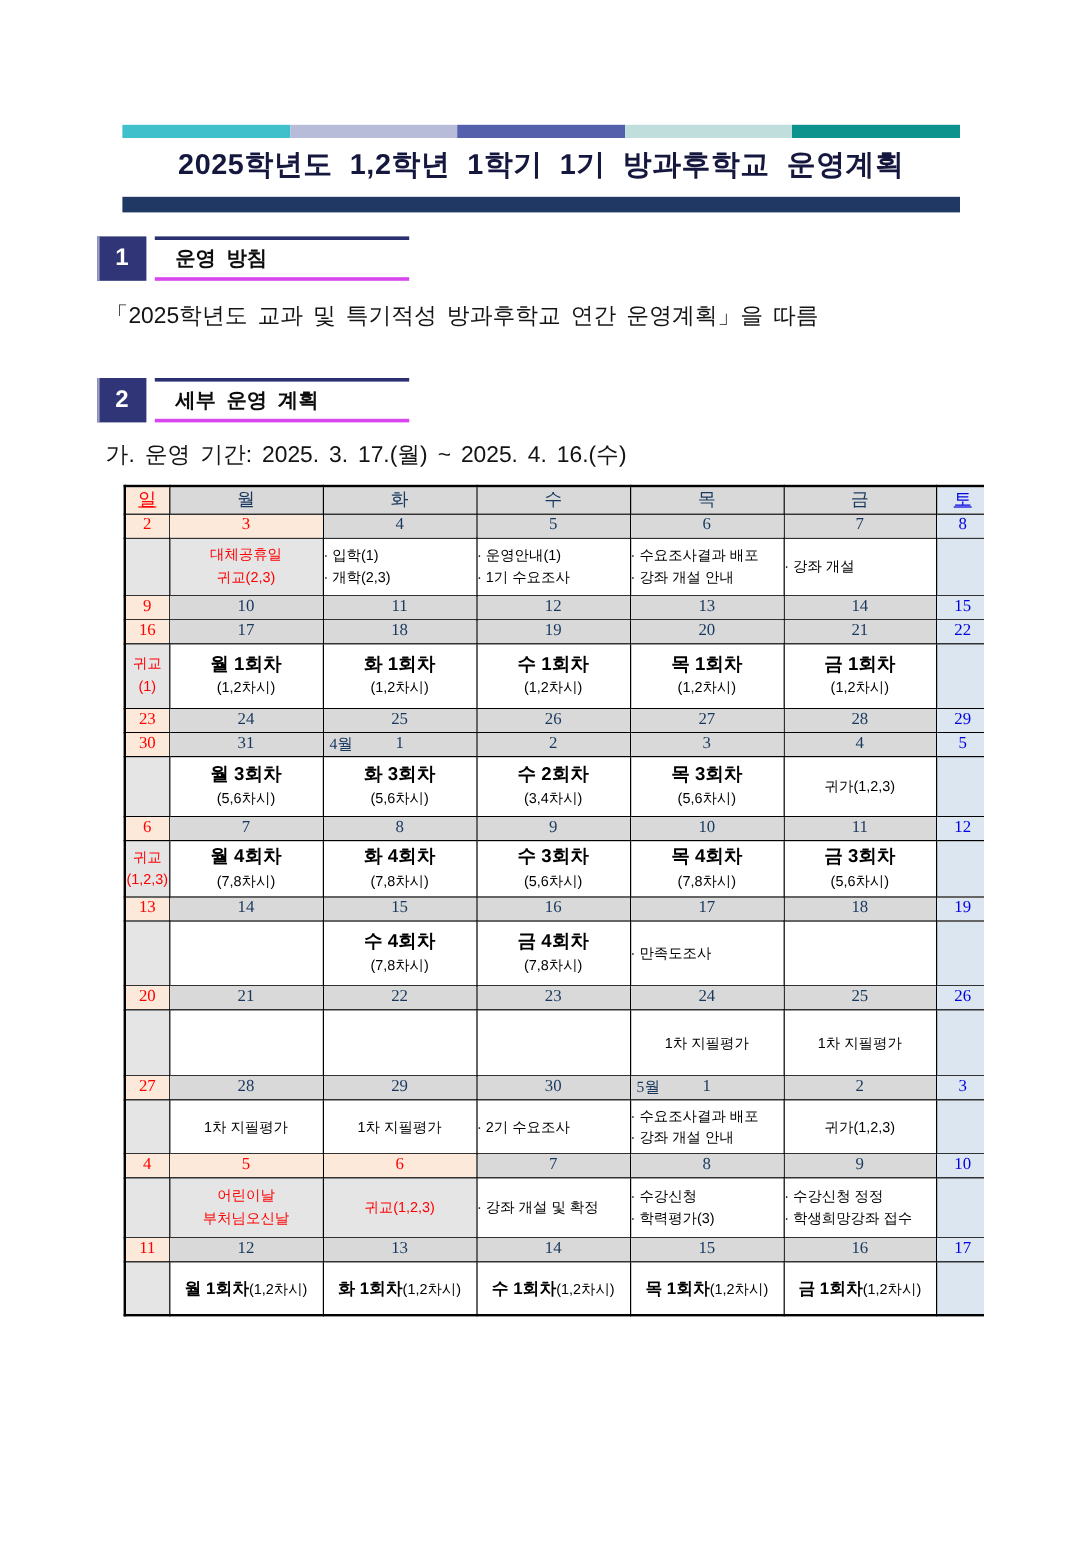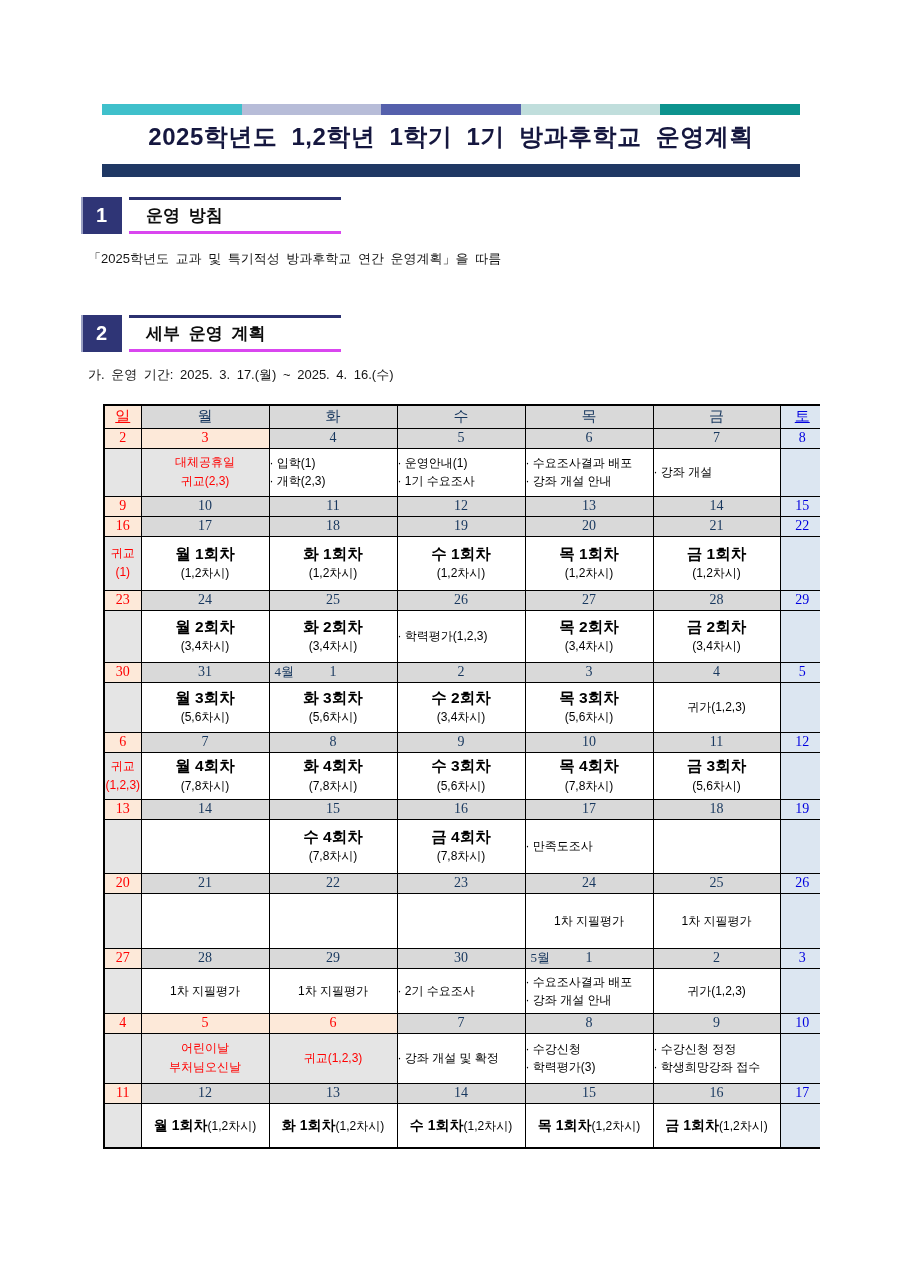--- a/index.html
+++ b/index.html
@@ -14,21 +14,21 @@
   .navy-band{position:absolute;left:102px;top:164px;width:698px;height:13px;background:#1f3864;}
 
   
   .sec{position:absolute;left:81px;display:flex;align-items:flex-start;}
   .sec-num{width:41px;height:37px;background:#2f3576;color:#fff;font-size:20px;font-weight:bold;
            display:flex;align-items:center;justify-content:center;box-shadow:inset 2px 0 0 #9aa0c4;}
   .sec-lines{box-sizing:border-box;margin-left:7px;height:37px;width:212px;
              border-top:3px solid #2b3170;border-bottom:3px solid #d946ef;
              display:flex;align-items:center;padding-left:17px;}
   .sec-title{font-size:17px;font-weight:bold;color:#0d0d0d;word-spacing:4px;white-space:nowrap;}
-  .body-text{position:absolute;left:88px;margin:0;font-size:13px;color:#141414;word-spacing:3px;}
+  .body-text{position:absolute;left:88px;margin:0;font-size:19px;color:#141414;word-spacing:3px;}
 
   
   table.cal{position:absolute;left:103px;top:404px;width:721px;border-collapse:collapse;
             border:2px solid #000;table-layout:fixed;}
   table.cal td,table.cal th{border:1px solid #000;padding:0;overflow:hidden;}
 
   tr.hdr-row{height:23px;}
   th.hdr{background:#d9d9d9;color:#17375e;font-family:"Liberation Serif","DejaVu Serif",serif;
          font-size:15px;font-weight:normal;text-align:center;}
   th.hdr.sun{background:#fde9d9;color:#ff0000;text-decoration:underline;}
@@ -186,43 +186,20 @@
         </tr>
         <tr class="date-row">
           <td class="date-cell sun"><span>23</span></td>
           <td class="date-cell"><span>24</span></td>
           <td class="date-cell"><span>25</span></td>
           <td class="date-cell"><span>26</span></td>
           <td class="date-cell"><span>27</span></td>
           <td class="date-cell"><span>28</span></td>
           <td class="date-cell sat"><span>29</span></td>
         </tr>
-        <tr style="height: 52px;">
-          <td class="day-cell pink"></td>
-          <td class="day-cell">
-            <div class="line big">월 2회차</div>
-            <div class="line">(3,4차시)</div>
-          </td>
-          <td class="day-cell">
-            <div class="line big">화 2회차</div>
-            <div class="line">(3,4차시)</div>
-          </td>
-          <td class="day-cell left">
-            <div class="line">· 학력평가(1,2,3)</div>
-          </td>
-          <td class="day-cell">
-            <div class="line big">목 2회차</div>
-            <div class="line">(3,4차시)</div>
-          </td>
-          <td class="day-cell">
-            <div class="line big">금 2회차</div>
-            <div class="line">(3,4차시)</div>
-          </td>
-          <td class="day-cell blue"></td>
-        </tr>
         <tr class="date-row">
           <td class="date-cell sun"><span>30</span></td>
           <td class="date-cell"><span>31</span></td>
           <td class="date-cell"><span class="mp">4월</span><span>1</span></td>
           <td class="date-cell"><span>2</span></td>
           <td class="date-cell"><span>3</span></td>
           <td class="date-cell"><span>4</span></td>
           <td class="date-cell sat"><span>5</span></td>
         </tr>
         <tr style="height: 50px;">

